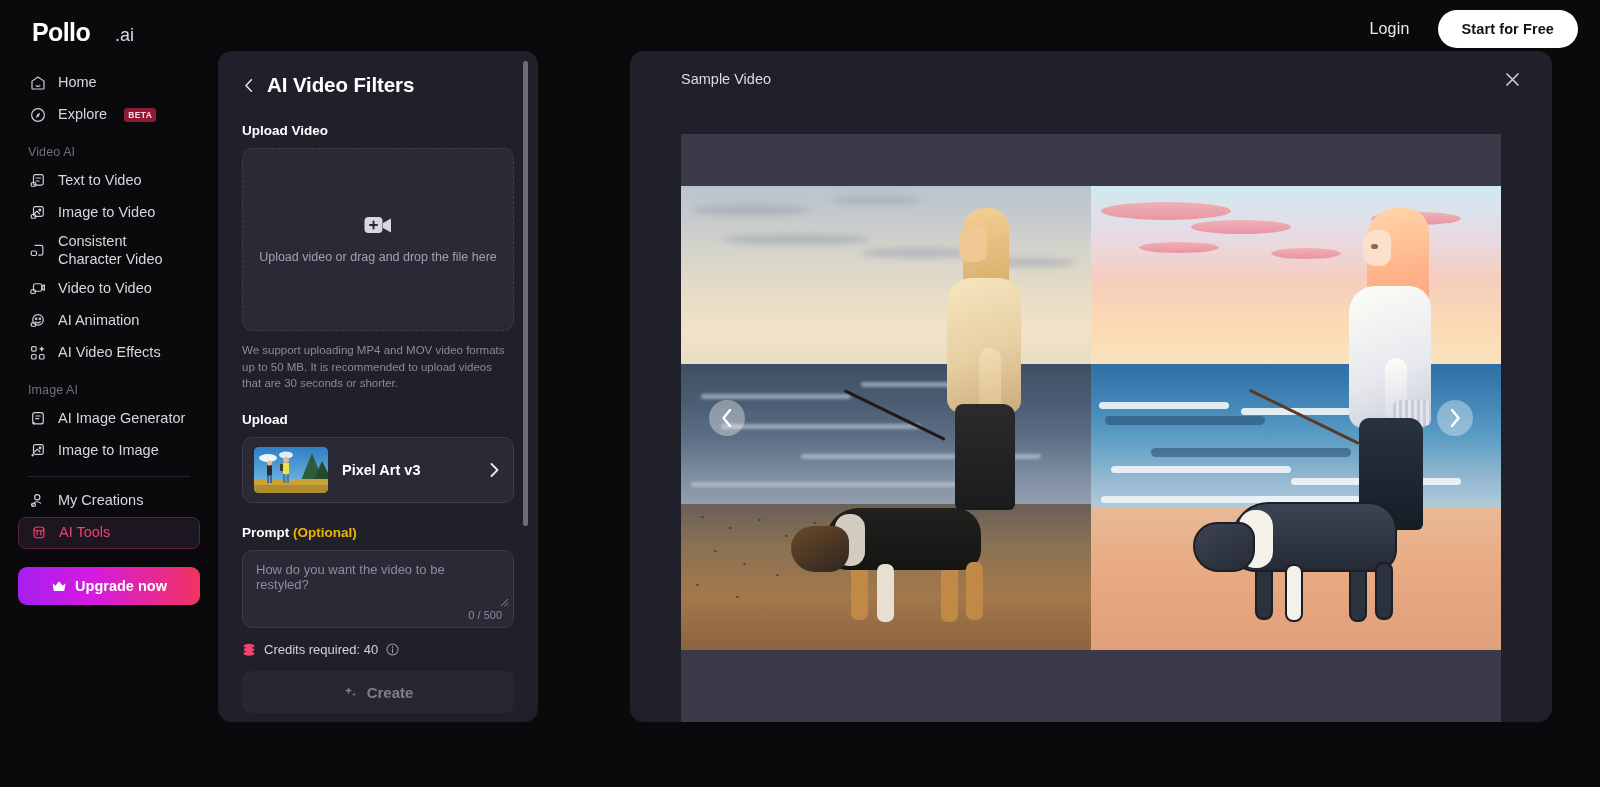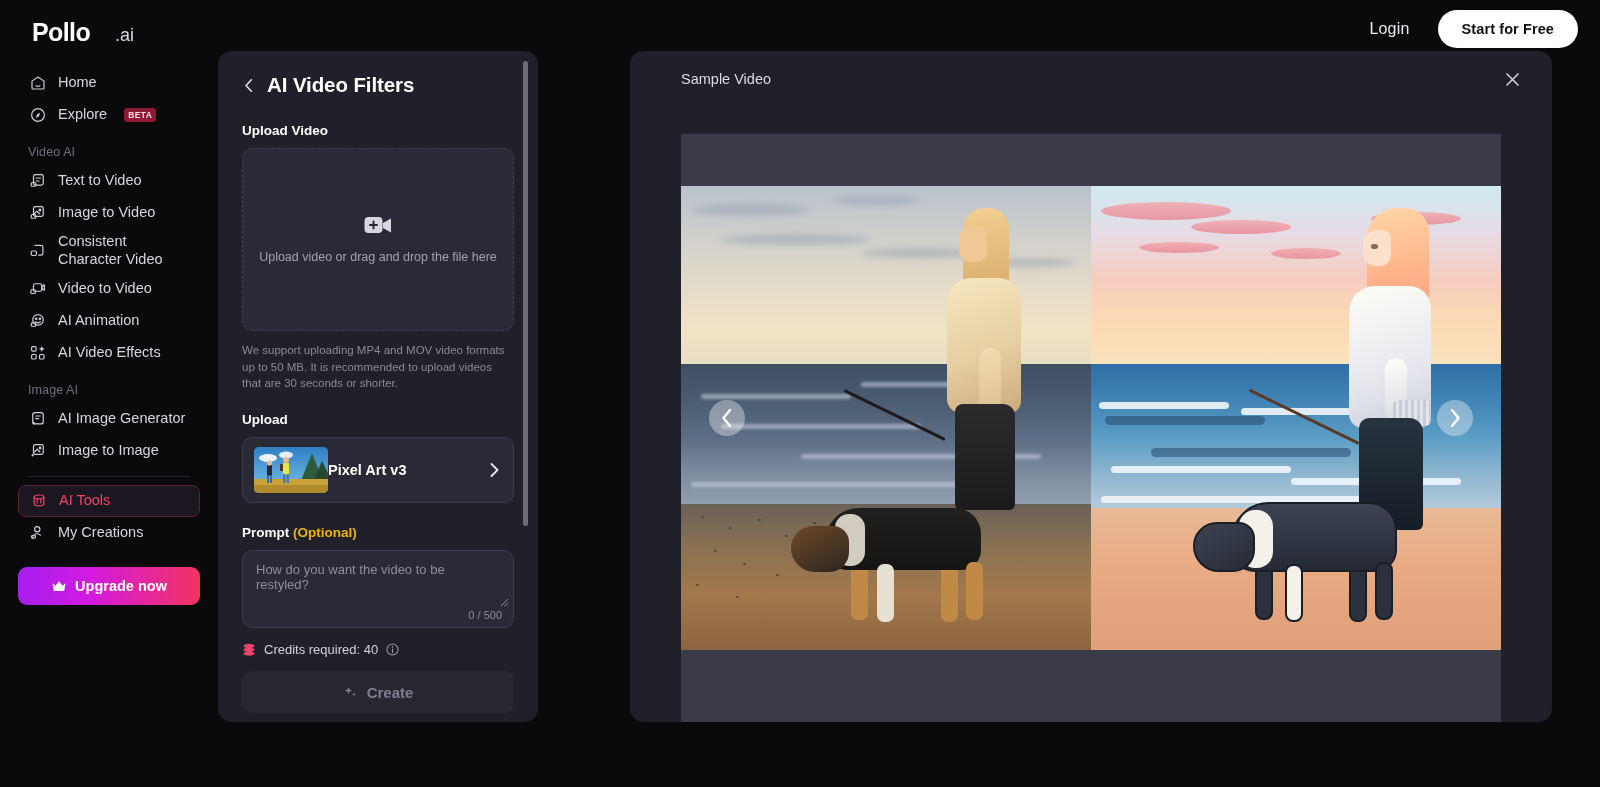--- a/index.html
+++ b/index.html
@@ -87,21 +87,21 @@
   }
   .dz-icon { width: 28px; height: 21px; }
   .dz-text { font-size: 12.5px; color: #a0a0b0; }
   .hint {
     font-size: 11.5px; line-height: 1.45; color: #8a8a98;
     margin: 11px 0 20px 0;
   }
 
   .style-row {
     height: 66px; background: #2a2a37; border: 1px solid #3b3b4b; border-radius: 10px;
-    display: flex; align-items: center; padding: 0 14px 0 11px; cursor: pointer;
+    display: flex; align-items: center; padding: 0 14px 0 11px; gap: 14px; cursor: pointer;
     margin-bottom: 22px;
   }
   .style-thumb {
     width: 74px; height: 46px; border-radius: 5px; flex: 0 0 74px; overflow: hidden;
     position: relative; background: #2e6fa8;
   }
   .style-name { flex: 1; font-size: 14.5px; font-weight: 700; color: #ffffff; }
   .chev-right { width: 9px; height: 14px; }
 
   .prompt-box {
@@ -369,40 +369,40 @@
             <path d="M7.5 13l3.5-3.5L14.5 13"></path>
             <circle cx="14.8" cy="8" r="1.1"></circle>
             <path d="M5 15l.8 1.7 1.7.8-1.7.8L5 20l-.8-1.7L2.5 17.5l1.7-.8z" fill="#cfcfd6" stroke="none"></path>
           </svg>
       </span>
       <span class="nav-label">Image to Image</span>
     </div>
 
     <div class="nav-divider"></div>
 
+    <div class="nav-item">
+      <span class="nv-ico">
+        <svg viewBox="0 0 24 24">
+            <circle cx="11" cy="7" r="3.5"></circle>
+            <path d="M5 19c0-3.3 2.7-6 6-6 1.7 0 3.2.7 4.3 1.8"></path>
+            <rect x="3.5" y="15" width="5" height="4" rx="1.3"></rect>
+          </svg>
+      </span>
+      <span class="nav-label">My Creations</span>
+    </div>
+
     <div class="nav-item active">
       <span class="nv-ico">
         <svg viewBox="0 0 24 24">
             <ellipse cx="12" cy="6.5" rx="6.5" ry="2.5"></ellipse>
             <path d="M5.5 6.5v9.5c0 1.4 2.9 2.5 6.5 2.5s6.5-1.1 6.5-2.5V6.5"></path>
             <path d="M9.5 9.5v5M14.5 9.5v5"></path>
           </svg>
       </span>
       <span class="nav-label">AI Tools</span>
-    </div>
-
-    <div class="nav-item">
-      <span class="nv-ico">
-        <svg viewBox="0 0 24 24">
-            <circle cx="11" cy="7" r="3.5"></circle>
-            <path d="M5 19c0-3.3 2.7-6 6-6 1.7 0 3.2.7 4.3 1.8"></path>
-            <rect x="3.5" y="15" width="5" height="4" rx="1.3"></rect>
-          </svg>
-      </span>
-      <span class="nav-label">My Creations</span>
     </div>
 
     <button class="upgrade-btn">
       <svg class="crown" viewBox="0 0 24 20">
         <path d="M2 5l4.5 4L12 2l5.5 7L22 5l-2 12H4z" fill="#ffffff"></path>
       </svg>
       <span>Upgrade now</span>
     </button>
   </nav>
 

